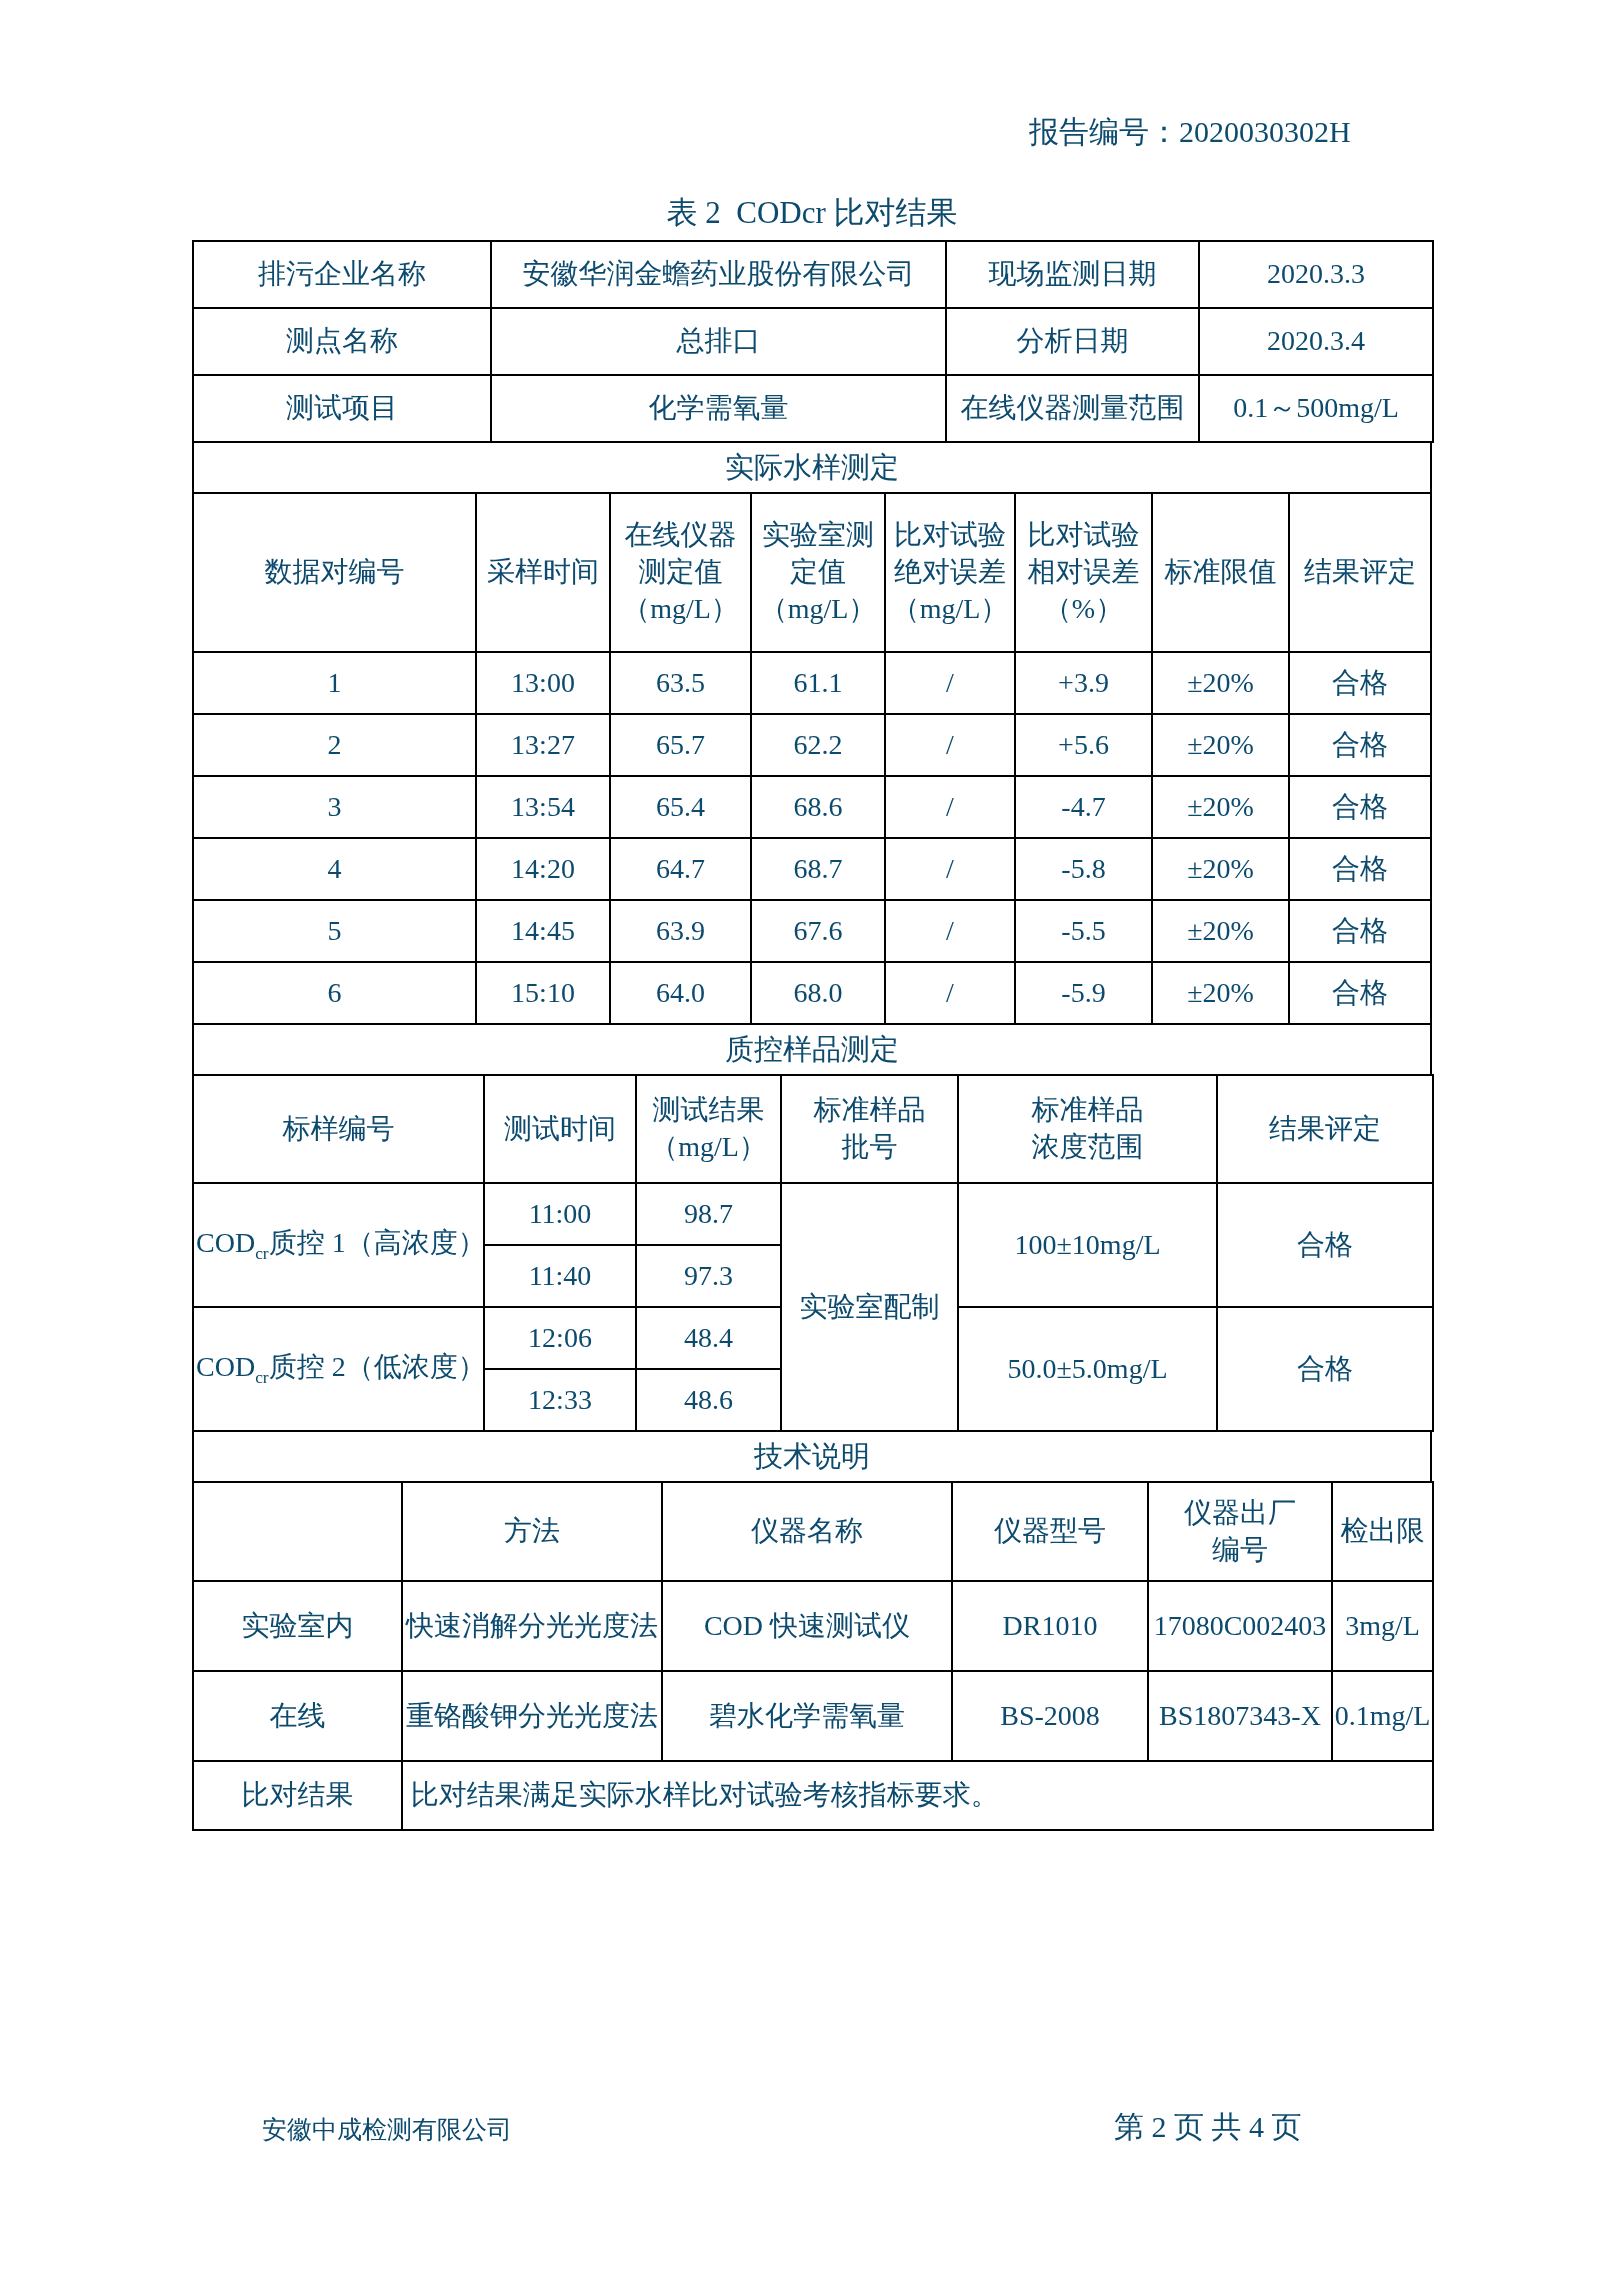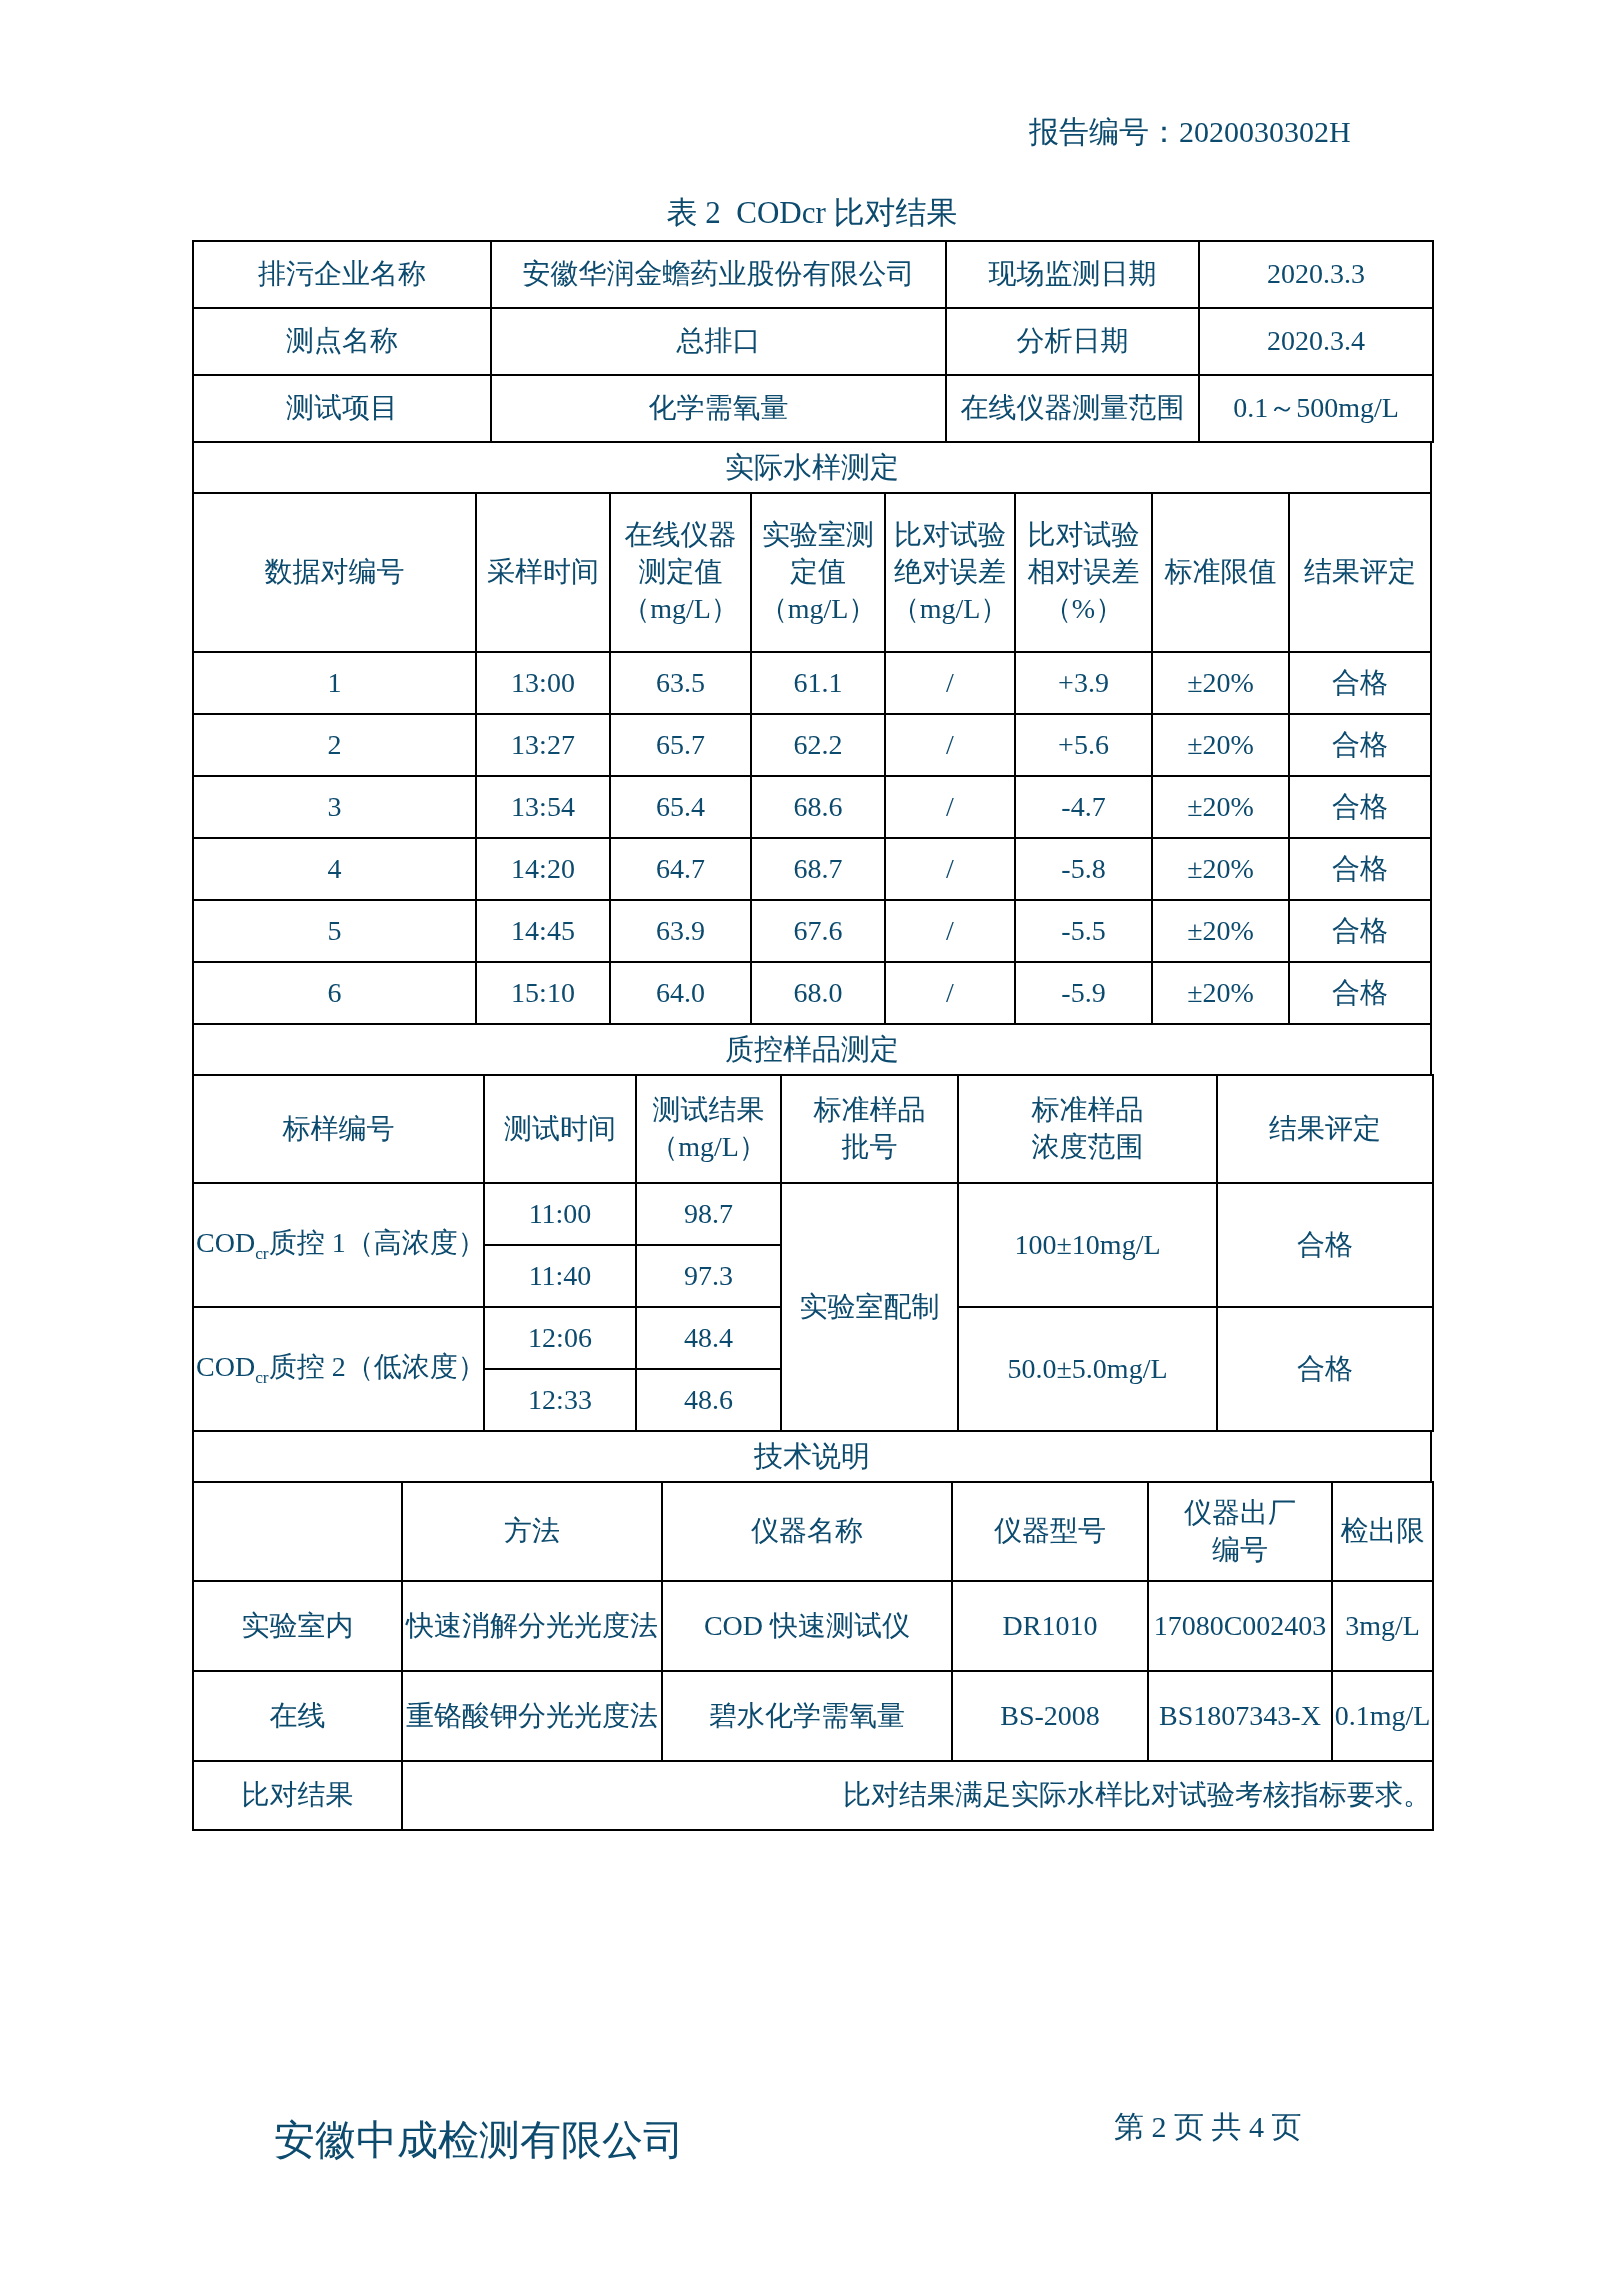--- a/index.html
+++ b/index.html
@@ -66,27 +66,27 @@
     font-size: 29px;
   }
   tr.h68 > td { height: 63px; }
   tr.h160 > td { height: 155px; }
   tr.h63 > td { height: 58px; }
   tr.h110 > td { height: 104px; }
   tr.h101 > td { height: 95px; }
   tr.h92 > td { height: 86px; }
   tr.h70 > td { height: 65px; }
   td.left-flush { text-align: right; padding-left: 2px; white-space: nowrap; }
-  td.left-pad { text-align: right; padding-left: 7.8px; }
+  td.left-pad { text-align: left; padding-left: 7.8px; }
   sub { font-size: 0.62em; }
   .footer-company {
     position: absolute;
-    left: 274px;
+    left: 262px;
     top: 2113px;
-    font-size: 41px;
+    font-size: 25px;
     white-space: pre;
   }
   .footer-page {
     position: absolute;
     left: 1114px;
     top: 2107px;
     font-size: 30px;
     white-space: pre;
   }
 </style>

